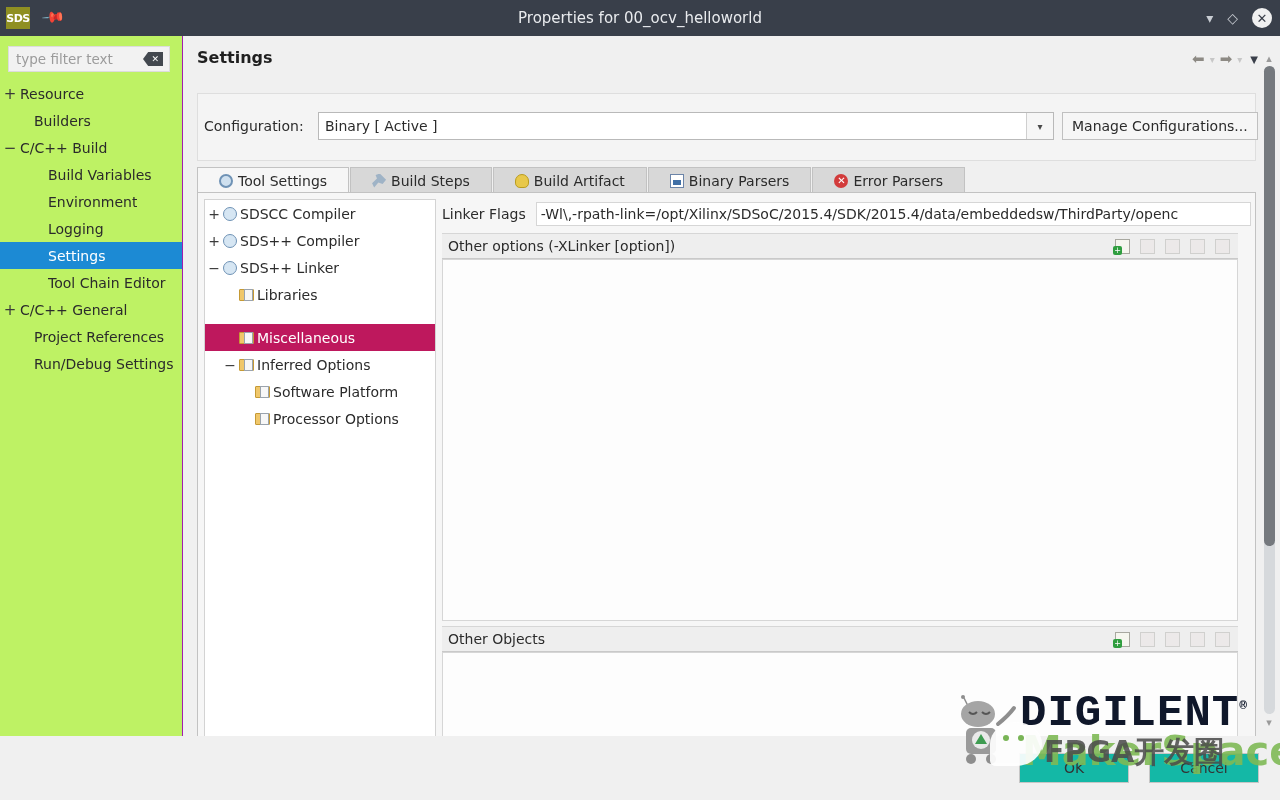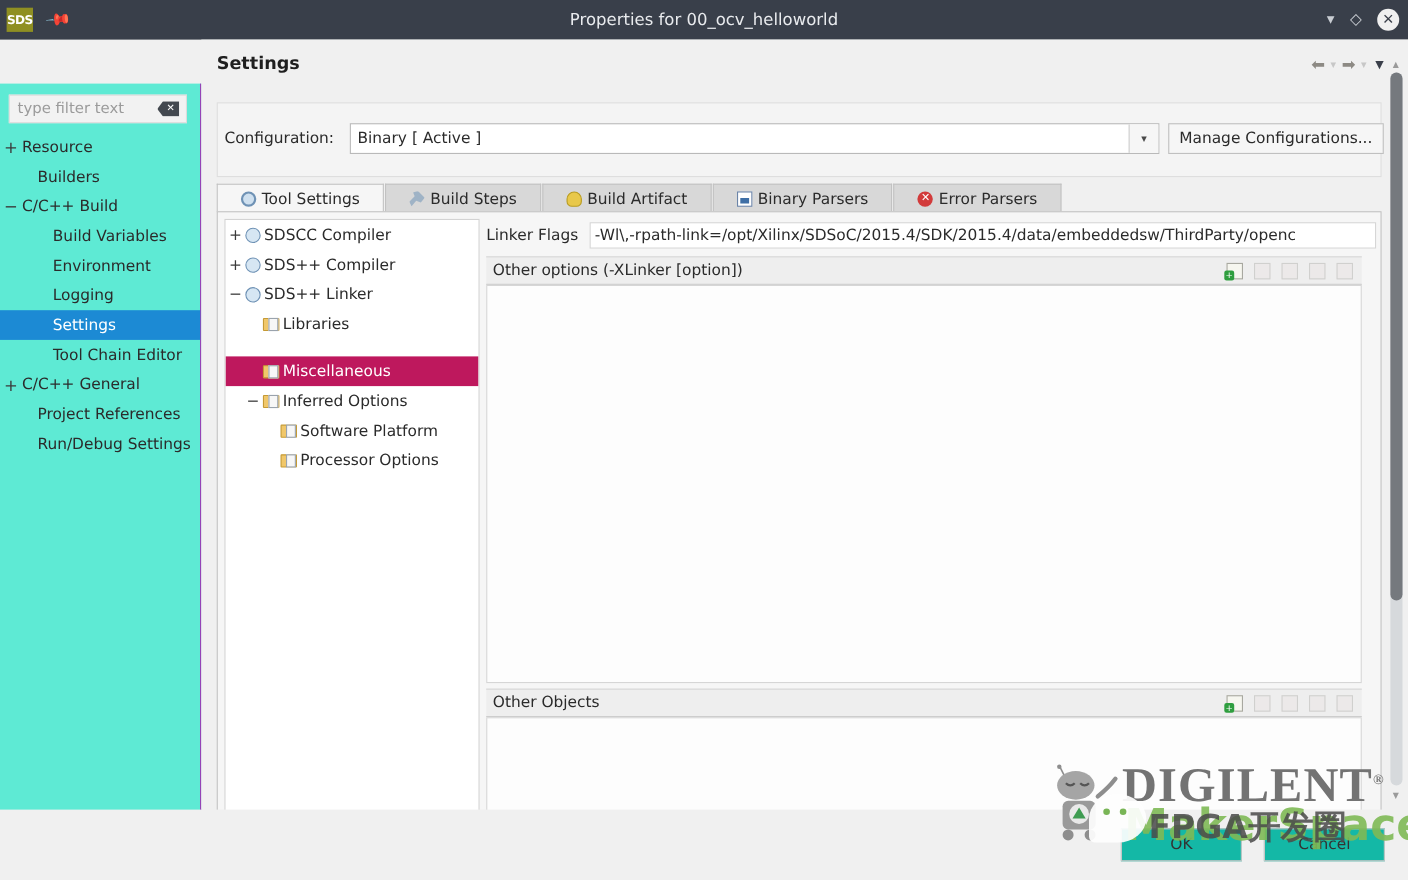--- a/index.html
+++ b/index.html
@@ -40,21 +40,21 @@
   .tb-ctrls .c { color:#c9cdd3; font-size:14px; line-height:1; }
   .tb-close {
     width:20px;height:20px;border-radius:50%;background:#f0f0f0;
     display:flex;align-items:center;justify-content:center;
     color:#3a3f4a; font-size:13px;
   }
 
   
   .leftpanel {
     position:absolute; left:0; top:36px; width:182px; height:700px;
-    background:#5eead4; border-right:1px solid #a21caf;margin-top:40px;
+    background:#bef264; border-right:4px solid #a21caf;
   }
   .filterbox {
     position:absolute; left:8px; top:10px; width:162px; height:26px;
     background:#f2f2f2; border:1px solid #dcdcdc; box-sizing:border-box;
     display:flex; align-items:center;
   }
   .filterbox .ph { color:#9b9b9b; font-size:13.5px; margin-left:7px; flex:1; }
   .clear-ico {
     width:20px;height:14px;margin-right:6px; background:#43484f;
     clip-path: polygon(0% 50%, 26% 0%, 100% 0%, 100% 100%, 26% 100%);
@@ -205,22 +205,22 @@
     display:flex; align-items:center; justify-content:center; font-size:14px; color:#333;
   }
   .btn-ok { left:1019px; }
   .btn-cancel { left:1149px; }
 
   
   .watermark { position:absolute; left:948px; top:686px; width:332px; height:100px; pointer-events:none; }
   .wm-robot { position:absolute; left:6px; top:8px; width:66px; height:72px; }
   .wm-digilent {
     position:absolute; left:72px; top:2px;
-    font-size:44px; font-weight:bold; letter-spacing:1px; color:#737373;
-    font-family:Liberation Serif, serif;
+    font-size:44px; font-weight:bold; letter-spacing:1px; color:#0f172a;
+    font-family:Liberation Mono, monospace;
   }
   .wm-reg { font-size:13px; vertical-align:super; }
   .wm-maker {
     position:absolute; left:74px; top:42px;
     font-size:40px; font-weight:bold; color:#7fba56; opacity:0.9;
   }
   .wm-wechat {
     position:absolute; left:42px; top:36px; width:52px; height:44px;
     background:#ffffff; border-radius:50% 50% 50% 12%; opacity:0.92;
   }

